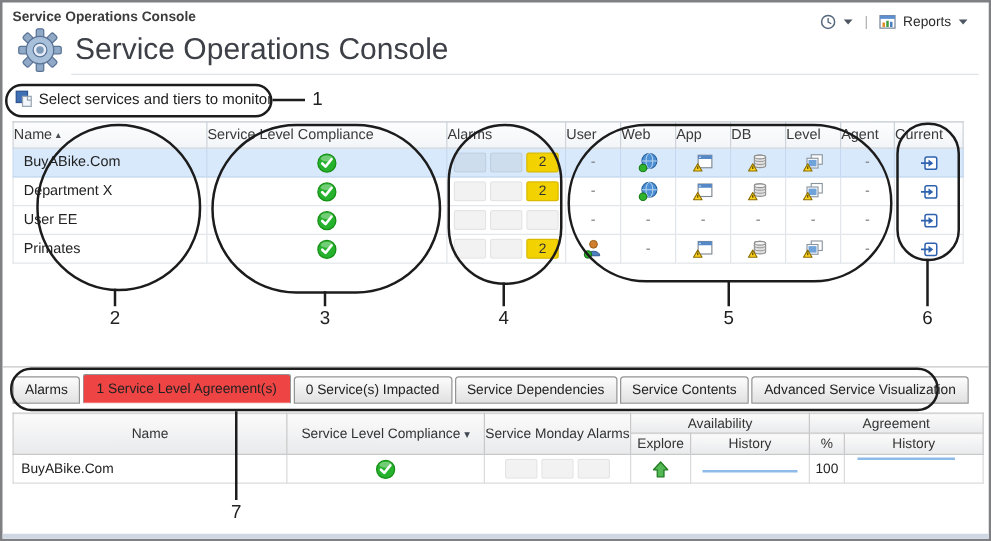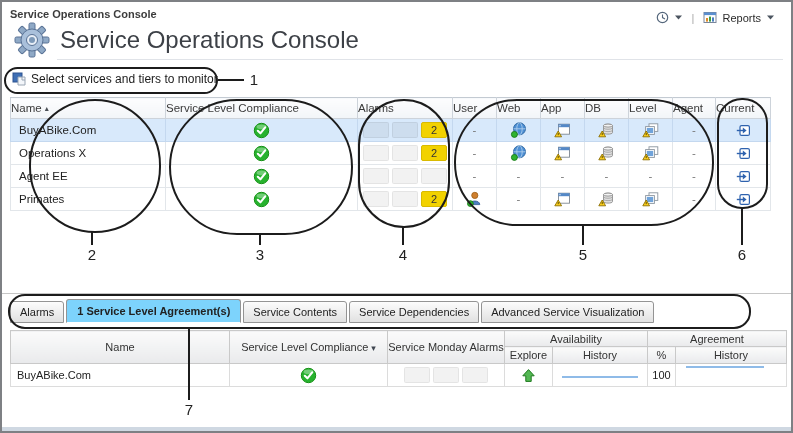--- a/index.html
+++ b/index.html
@@ -35,21 +35,21 @@
   .alarm-cell{width:26px;height:16px;border-radius:2px;background:rgba(0,0,0,0.05);
     border:1px solid rgba(0,0,0,0.06);font-size:11px;display:flex;align-items:center;justify-content:center;color:#333;}
   .alarm-cell.minor{background:#F2D200;border-color:#d9ba00;}
   .dash{color:#777;}
   .sort-arrow{font-size:8px;color:#4a4f55;margin-left:3px;vertical-align:1px;}
   
   .tabs-sep{position:absolute;left:0;right:0;top:291px;height:1px;background:#c6c6c6;}
   .tabs{position:absolute;left:8px;top:297px;display:flex;align-items:flex-end;gap:2px;}
   .tab{font-size:11px;color:#222;padding:4px 9px 4px;background:linear-gradient(#fcfcfc,#e1e1e1);
     border:1px solid #949494;border-radius:3px 3px 0 0;white-space:nowrap;cursor:default;}
-  .tab.active{background:#7dd3fc;font-weight:bold;padding:5px 10px 5px;border-bottom-color:#fff;}
+  .tab.active{background:#ef4444;font-weight:normal;padding:5px 10px 5px;border-bottom-color:#fff;}
   
   .sla{position:absolute;left:8px;top:328px;width:776px;font-size:11px;}
   .sla th{font-weight:normal;color:#333;text-align:center;padding:0;
     background:linear-gradient(#fbfbfb,#e9eaec);border:1px solid #c9c9c9;}
   .sla thead tr.h1 th{height:16px;}
   .sla thead tr.h2 th{height:17px;}
   .sla td{height:23px;border:1px solid #dcdcdc;padding:0;text-align:center;vertical-align:middle;}
   .sla td.name-cell{text-align:left;padding-left:6px;}
   .spark{height:0;border-top:2px solid #8FBBE8;}
   .spark-avail{width:76px;margin:12px auto 0;}
@@ -217,21 +217,21 @@
           <td><span class="dash">-</span></td>
           <td><span class="icn">
               <svg width="15" height="15" viewBox="0 0 15 15">
                 <rect x="4" y="2.6" width="9.4" height="9.8" rx="1.5" fill="#fff" stroke="#2E62AE" stroke-width="1.2"></rect>
                 <line x1="0.8" y1="7.5" x2="7.5" y2="7.5" stroke="#2E62AE" stroke-width="1.4"></line>
                 <path d="M6.8 4.6 L10.6 7.5 L6.8 10.4 Z" fill="#2E62AE"></path>
               </svg>
             </span></td>
         </tr>
         <tr>
-          <td class="name-cell">Operations X</td>
+          <td class="name-cell">Department X</td>
           <td><span class="icn">
               <svg width="17" height="17" viewBox="0 0 17 17">
                 <circle cx="8.5" cy="8.5" r="7.2" fill="#27B22E" stroke="#159015" stroke-width="1"></circle>
                 <ellipse cx="8.5" cy="4.8" rx="5" ry="2.4" fill="rgba(255,255,255,0.35)"></ellipse>
                 <path d="M4.8 8.8 L7.4 11.3 L12.2 5.4" stroke="#fff" stroke-width="2.1" fill="none" stroke-linecap="round" stroke-linejoin="round"></path>
               </svg>
             </span></td>
           <td>
             <div class="alarm-strip">
               <span class="alarm-cell"></span>
@@ -279,21 +279,21 @@
           <td><span class="dash">-</span></td>
           <td><span class="icn">
               <svg width="15" height="15" viewBox="0 0 15 15">
                 <rect x="4" y="2.6" width="9.4" height="9.8" rx="1.5" fill="#fff" stroke="#2E62AE" stroke-width="1.2"></rect>
                 <line x1="0.8" y1="7.5" x2="7.5" y2="7.5" stroke="#2E62AE" stroke-width="1.4"></line>
                 <path d="M6.8 4.6 L10.6 7.5 L6.8 10.4 Z" fill="#2E62AE"></path>
               </svg>
             </span></td>
         </tr>
         <tr>
-          <td class="name-cell">Agent EE</td>
+          <td class="name-cell">User EE</td>
           <td><span class="icn">
               <svg width="17" height="17" viewBox="0 0 17 17">
                 <circle cx="8.5" cy="8.5" r="7.2" fill="#27B22E" stroke="#159015" stroke-width="1"></circle>
                 <ellipse cx="8.5" cy="4.8" rx="5" ry="2.4" fill="rgba(255,255,255,0.35)"></ellipse>
                 <path d="M4.8 8.8 L7.4 11.3 L12.2 5.4" stroke="#fff" stroke-width="2.1" fill="none" stroke-linecap="round" stroke-linejoin="round"></path>
               </svg>
             </span></td>
           <td>
             <div class="alarm-strip">
               <span class="alarm-cell"></span>
@@ -376,22 +376,23 @@
               </svg>
             </span></td>
         </tr>
       </tbody>
   </table>
 
   <div class="tabs-sep"></div>
   <div class="tabs" id="tabs">
       <div class="tab">Alarms</div>
       <div class="tab active">1 Service Level Agreement(s)</div>
+      <div class="tab">0 Service(s) Impacted</div>
+      <div class="tab">Service Dependencies</div>
       <div class="tab">Service Contents</div>
-      <div class="tab">Service Dependencies</div>
       <div class="tab">Advanced Service Visualization</div>
     </div>
 
   <table class="sla">
     <colgroup>
       <col style="width:219px">
         <col style="width:158px">
         <col style="width:117px">
       <col style="width:48px">
         <col style="width:95px">

